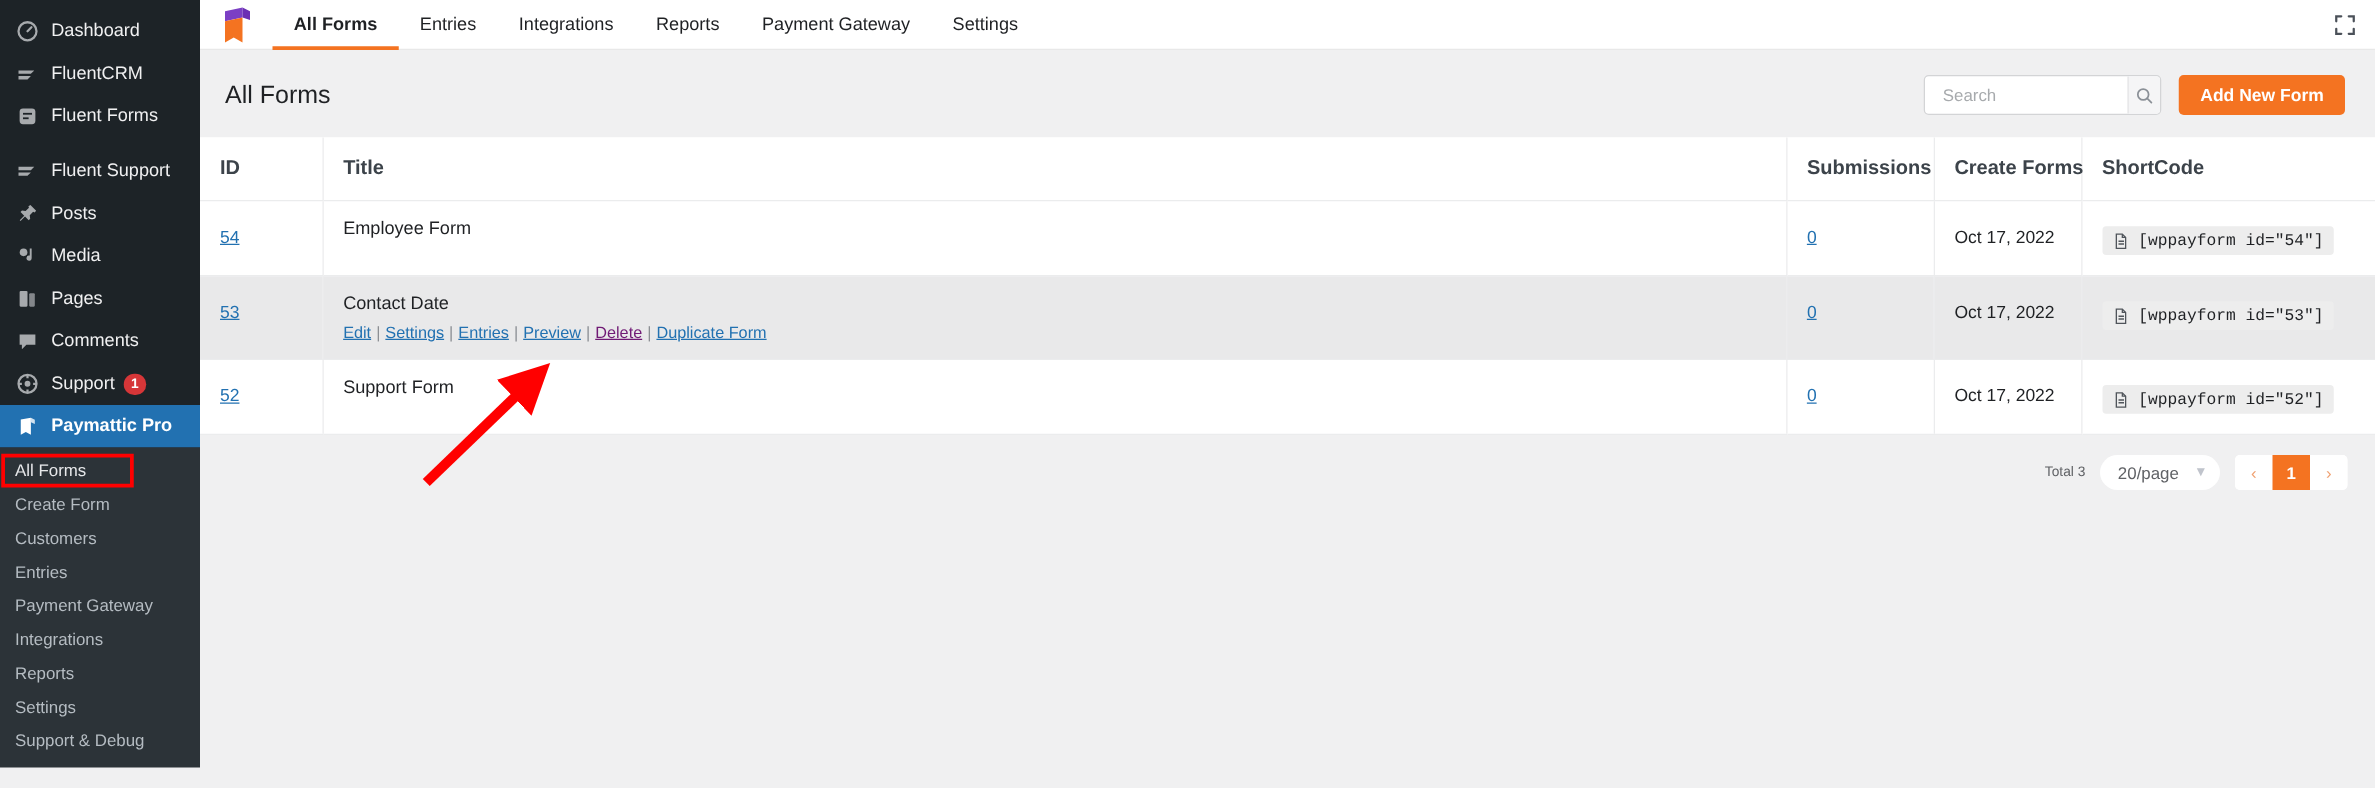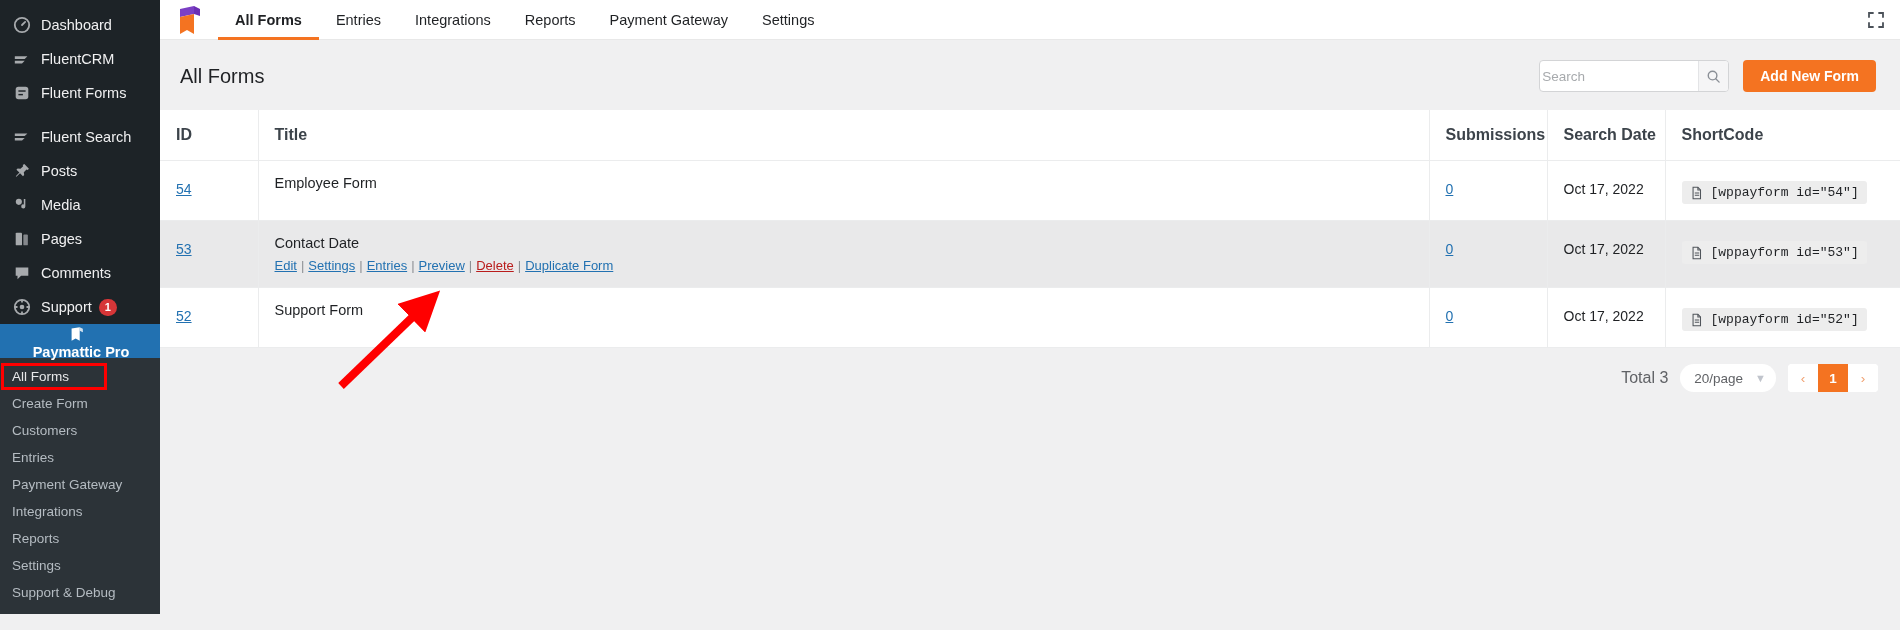--- a/index.html
+++ b/index.html
@@ -36,21 +36,20 @@
     margin-right: 9px;
     display: flex; align-items: center; justify-content: center;
     color: #a7aaad;
   }
   .wp-item .ic svg { display:block; }
   .wp-sep { height: 10px; }
   .wp-item.active {
     background: #2271b1;
     color: #fff;
     font-weight: bold;
-    flex-direction: column;
   }
   .wp-item.active .ic { color: #fff; }
   .badge {
     background: #d63638;
     color: #fff;
     font-size: 11px;
     line-height: 1;
     border-radius: 10px;
     padding: 3px 6px;
     margin-left: 7px;
@@ -128,21 +127,21 @@
     border: 1px solid #d3d4d6;
     border-radius: 4px;
     overflow: hidden;
     margin-right: 14px;
   }
   .search-input {
     flex: 1 1 auto;
     border: 0;
     outline: 0;
     height: 30px;
-    padding: 0 2px;
+    padding: 0 14px;
     font-size: 13.5px;
     color: #3c434a;
     font-family: "Liberation Sans", sans-serif;
     background: transparent;
     min-width: 0;
   }
   .search-input::placeholder { color: #a7aaad; }
   .search-btn {
     width: 34px; height: 30px;
     background: #f5f5f6;
@@ -199,21 +198,21 @@
   }
   .row-pad { padding-top: 20px; }
   .title-text { font-size: 14.5px; color: #1f2124; display: block; }
   .row-actions {
     margin-top: 7px;
     font-size: 13px;
     color: #787c82;
     white-space: nowrap;
   }
   .row-actions a { color: #2271b1; text-decoration: underline; }
-  .row-actions a.danger { color: #b91c1c; }
+  .row-actions a.danger { color: #701a75; }
   .row-actions .divider { color: #8c8f94; margin: 0 4px; }
   .code-chip {
     display: inline-flex;
     align-items: center;
     background: #ededed;
     border-radius: 3px;
     padding: 4px 8px;
     font-family: "Liberation Mono", monospace;
     font-size: 13px;
     color: #1f2124;
@@ -223,21 +222,21 @@
 
   
   .pager {
     display: flex;
     align-items: center;
     justify-content: flex-end;
     padding: 16px 22px;
     gap: 12px;
     flex: 0 0 auto;
   }
-  .total { font-size: 16px; color: #606266; }
+  .total { font-size: 11px; color: #606266; }
   .per-page {
     display: flex; align-items: center;
     background: #fff;
     border-radius: 16px;
     height: 28px;
     padding: 0 10px 0 14px;
     font-size: 13.5px;
     color: #606266;
     gap: 12px;
   }
@@ -306,21 +305,21 @@
             <span>Fluent Forms</span>
           </div>
           <div class="wp-sep"></div>
           <div class="wp-item">
             <span class="ic">
               <svg xmlns="http://www.w3.org/2000/svg" width="18" height="18" viewBox="0 0 20 20" fill="currentColor">
                 <path d="M2 6 h14 l-3 3 H2z"></path>
                 <path d="M2 11 h11 l-3 3 H2z"></path>
               </svg>
             </span>
-            <span>Fluent Search</span>
+            <span>Fluent Support</span>
           </div>
           <div class="wp-item">
             <span class="ic">
               <svg xmlns="http://www.w3.org/2000/svg" width="18" height="18" viewBox="0 0 20 20" fill="currentColor">
                 <path d="M12.6 2.3 L17.7 7.4 l-1.4 1.4 -1.3-.5 -3 3 .4 3.2 -1.3 1.3 -3.3-3.3 -4 4 -.7-.7 4-4 -3.3-3.3 1.3-1.3 3.2.4 3-3 -.5-1.3z"></path>
               </svg>
             </span>
             <span>Posts</span>
           </div>
           <div class="wp-item">
@@ -437,21 +436,21 @@
               <col class="col-title">
               <col class="col-sub">
               <col class="col-date">
               <col class="col-code">
         </colgroup>
         <thead>
           <tr id="thead-row">
                 <th>ID</th>
                 <th>Title</th>
                 <th>Submissions</th>
-                <th>Search Date</th>
+                <th>Create Forms</th>
                 <th>ShortCode</th>
               </tr>
         </thead>
         <tbody id="tbody">
               <tr class="">
                 <td class="row-pad"><a class="id-link">54</a></td>
                 <td>
                   <span class="title-text">Employee Form</span>
                 </td>
                 <td class="row-pad"><a class="sub-link">0</a></td>

